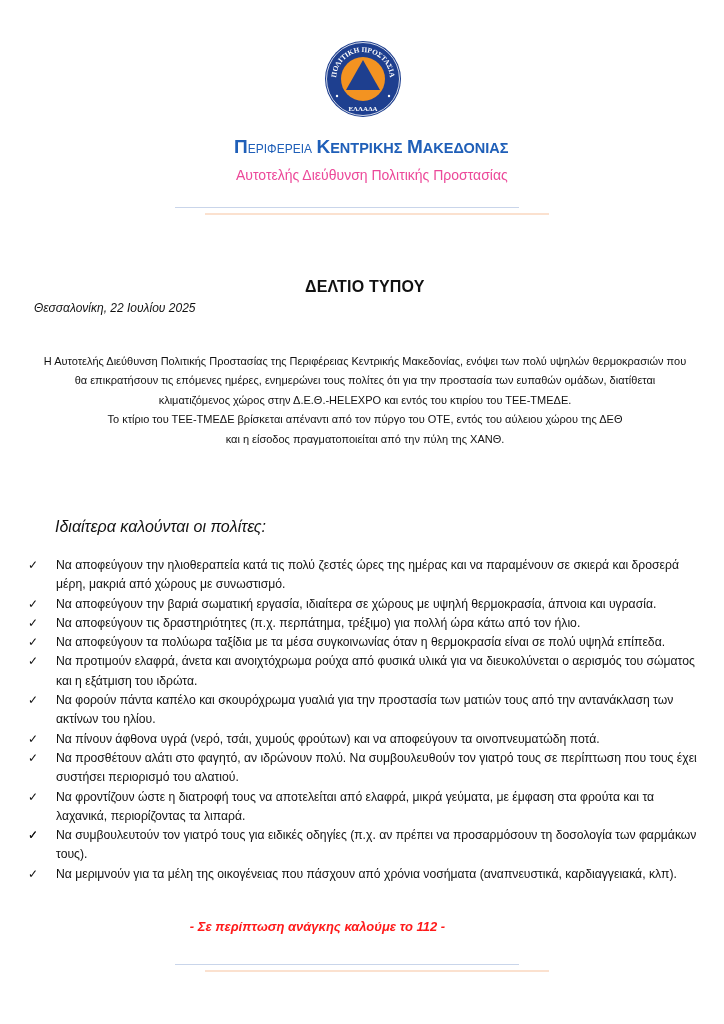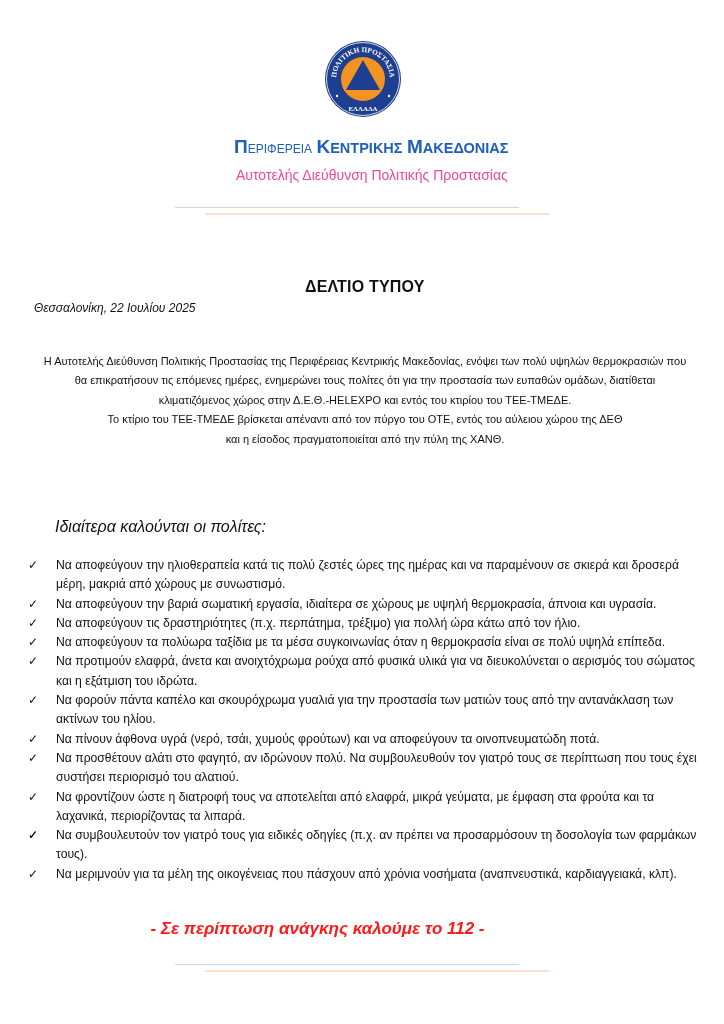--- a/index.html
+++ b/index.html
@@ -15,21 +15,21 @@
   .doc-title span { position:absolute; left:305px;margin-top:36px; }
   .date-line { position: absolute; left: 34px; top: 301px; font-size: 12px; font-style: italic; }
   .intro { position: absolute; left: 40px; width: 650px; top: 352px; text-align: center;
            font-size: 11px; line-height: 19.4px; }
   .intro .bold { font-weight: bold; }
   .callout { position: absolute; left: 55px; top: 518px; font-size: 16px; font-style: italic; }
   .tips { position: absolute; left: 28px; top: 556px; width: 680px; margin: 0; padding: 0; list-style: none; }
   .tips li { position: relative; padding-left: 28px; font-size: 12.2px; line-height: 19.3px; }
   .tips li .check { position: absolute; left: 0; top: 0; font-size: 12px; }
   .emergency { position: absolute; left: 0; width: 635px; top: 919px; text-align: center;
-               color: #ff1a1a; font-size: 17px; font-weight: bold; font-style: italic; }
+               color: #ff1a1a; font-size: 13px; font-weight: bold; font-style: italic; }
 </style>
 </head>
 <body>
 
 <div class="logo">
   <svg width="78" height="78" viewBox="0 0 78 78">
     <defs>
       <path id="arcTop" d="M 12 39 A 27 27 0 0 1 66 39"></path>
       <path id="arcBot" d="M 20 52 A 24 24 0 0 0 58 52"></path>
     </defs>

